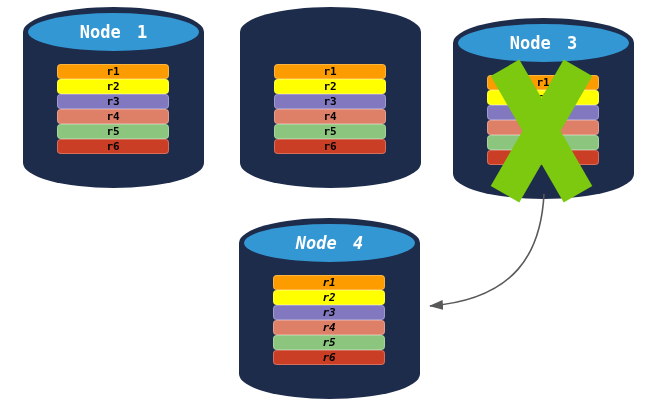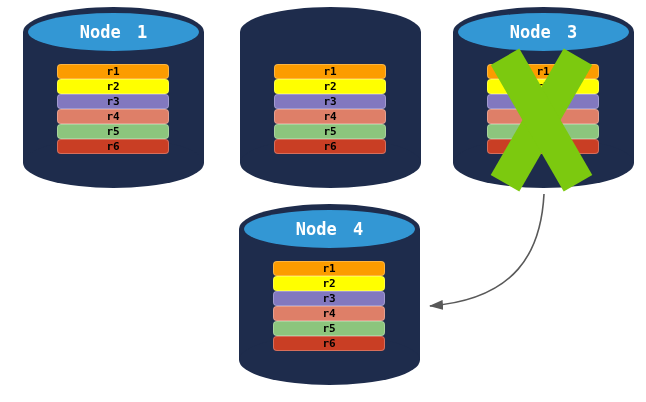--- a/index.html
+++ b/index.html
@@ -4,22 +4,22 @@
 <style>
   html,body { margin:0; padding:0; background:#ffffff; }
   .canvas {
     position:relative; width:646px; height:402px;
     background:var(--background,#ffffff); overflow:hidden;
     font-family:"DejaVu Sans Mono","Liberation Mono",monospace;
   }
   .node { position:absolute; width:181px; height:181px;text-align:right; }
   .node-pos-1 { left:23px;  top:7px; }
   .node-pos-2 { left:240px; top:7px; }
-  .node-pos-3 { left:453px; top:7px; }
-  .node-pos-4 { left:239px; top:204px; }
+  .node-pos-3 { left:453px; top:18px; }
+  .node-pos-4 { left:239px; top:218px;font-style:italic; }
 
   .cyl-top-outer { position:absolute; left:0; right:0; top:0; height:50px;
     border-radius:50%; background:var(--cylinder-body,#1e2c4c); }
   .cyl-side { position:absolute; left:0; right:0; top:25px; height:131px;
     background:var(--cylinder-body,#1e2c4c); }
   .cyl-bottom { position:absolute; left:0; right:0; bottom:0; height:50px;
     border-radius:50%; background:var(--cylinder-body,#1e2c4c); }
   .cyl-top-inner { position:absolute; left:5px; right:5px; top:6px; height:38px;
     border-radius:50%; background:var(--cylinder-top,#3397d4);
     display:flex; align-items:center; justify-content:center; }

